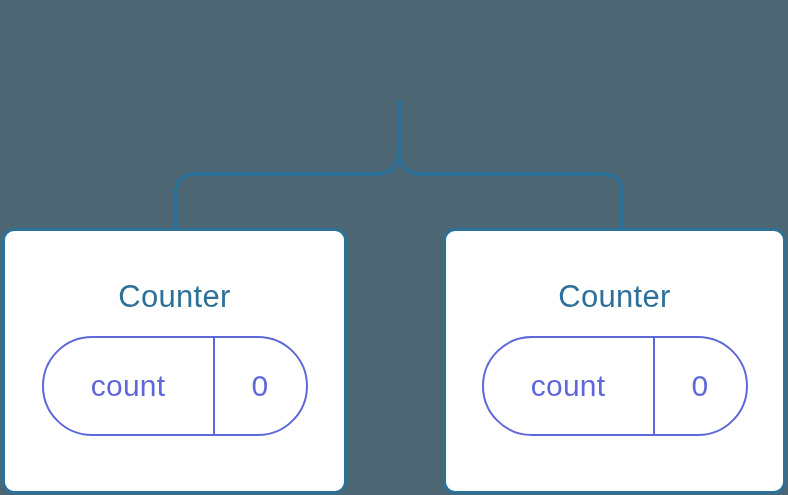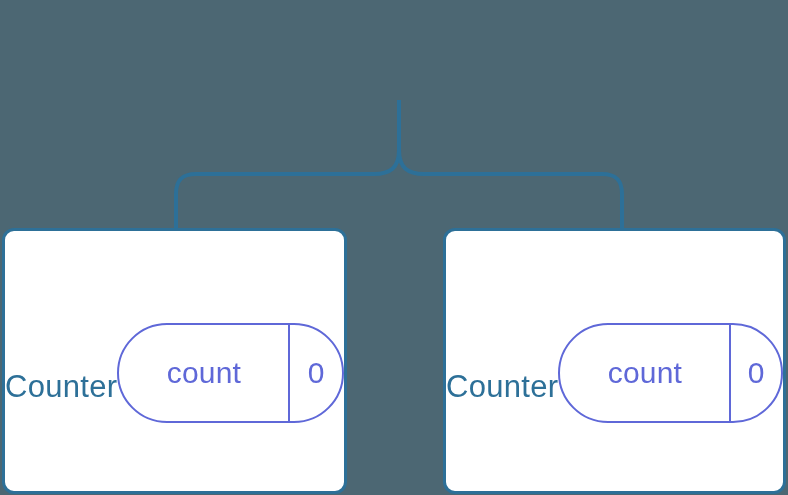--- a/index.html
+++ b/index.html
@@ -58,20 +58,21 @@
     line-height: 1;
   }
 
   
   .child-node {
     top: 228px;
     height: 266px;
     border-bottom-left-radius: 12px;
     border-bottom-right-radius: 12px;
     display: flex;
+    flex-direction: column;
     align-items: center;
   }
   #child-node-left  { left: 2px;   width: 345px; }
   #child-node-right { left: 443px; width: 343px; }
 
   .child-node .node-title {
     font-size: 31px;
     color: #2d7098;
     letter-spacing: 0.3px;
     line-height: 1;

